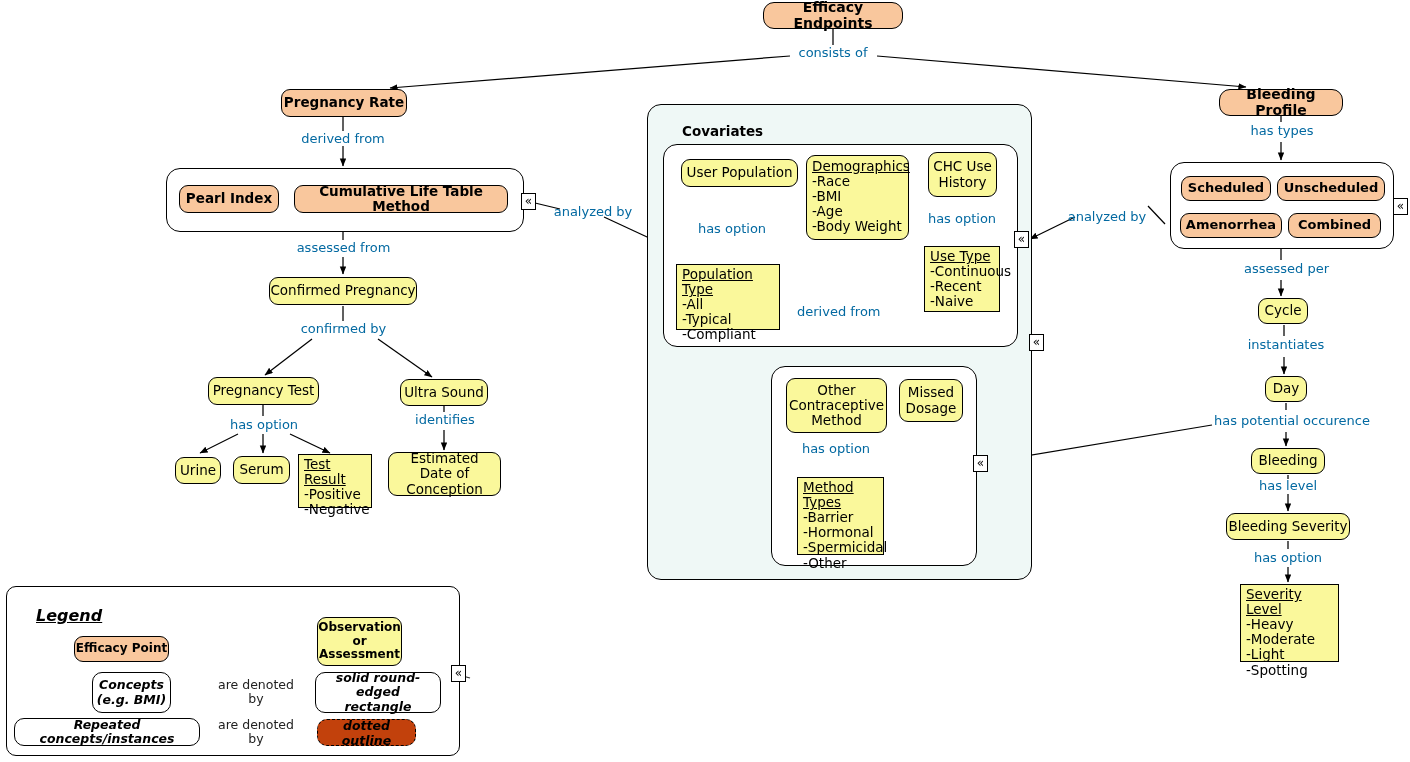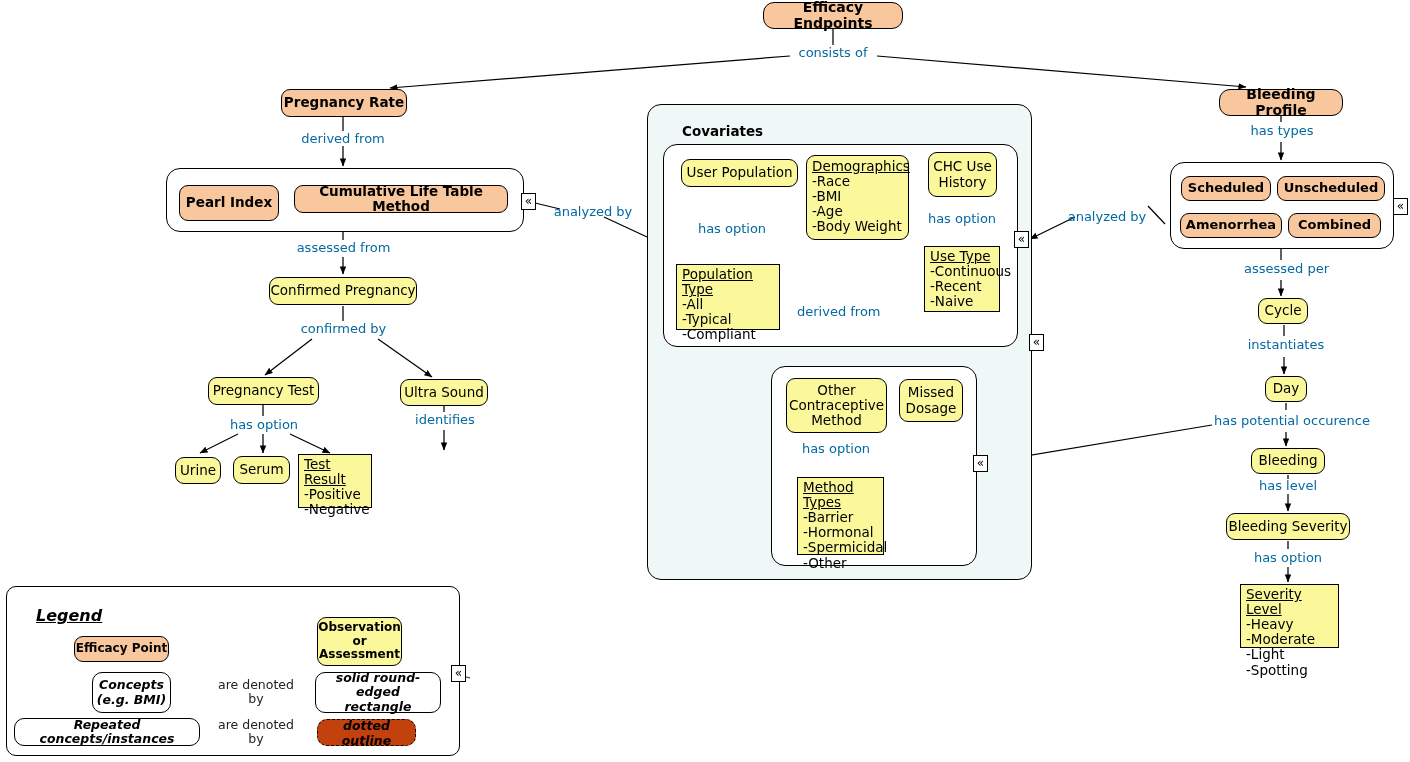--- a/index.html
+++ b/index.html
@@ -134,21 +134,21 @@
     <span>Efficacy Endpoints</span>
   </div>
   <div class="elabel" style="left:793px;top:46px;width:80px;">consists of</div>
 
   <div class="node efficacy" style="left:281px;top:89px;width:126px;height:28px;">
     <span>Pregnancy Rate</span>
   </div>
   <div class="elabel" style="left:293px;top:132px;width:100px;">derived from</div>
 
   <div class="group" style="left:166px;top:168px;width:358px;height:64px;"></div>
-  <div class="node efficacy" style="left:179px;top:185px;width:100px;height:36px;">
+  <div class="node efficacy" style="left:179px;top:185px;width:100px;height:28px;">
     <span>Pearl Index</span>
   </div>
   <div class="node efficacy" style="left:294px;top:185px;width:214px;height:28px;">
     <span>Cumulative Life Table Method</span>
   </div>
   <div class="marker" style="left:521px;top:193px;">«</div>
   <div class="elabel" style="left:553px;top:205px;width:80px;">analyzed by</div>
 
   <div class="elabel" style="left:291px;top:241px;width:105px;">assessed from</div>
   <div class="node obs" style="left:269px;top:277px;width:148px;height:28px;">
@@ -168,20 +168,23 @@
   <div class="node obs" style="left:175px;top:457px;width:46px;height:27px;">
     <span>Urine</span>
   </div>
   <div class="node obs" style="left:233px;top:456px;width:57px;height:28px;">
     <span>Serum</span>
   </div>
   <div class="node enum" style="left:298px;top:454px;width:74px;height:54px;">
     <span class="hd">Test Result</span>
     <span class="it">-Positive</span>
     <span class="it">-Negative</span>
+  </div>
+  <div class="node obs" style="left:388px;top:452px;width:113px;height:44px;padding:0 4px;">
+    <span>Estimated Date of Conception</span>
   </div>
 
   <div class="lane" style="left:647px;top:104px;width:385px;height:476px;"></div>
   <div class="lane-title" style="left:682px;top:123px;">Covariates</div>
 
   <div class="group" style="left:663px;top:144px;width:355px;height:203px;"></div>
 
   <div class="node obs" style="left:681px;top:159px;width:117px;height:28px;">
     <span>User Population</span>
   </div>
@@ -268,21 +271,21 @@
   </div>
   <div class="elabel" style="left:1212px;top:414px;width:160px;">has potential occurence</div>
   <div class="node obs" style="left:1251px;top:448px;width:74px;height:26px;">
     <span>Bleeding</span>
   </div>
   <div class="elabel" style="left:1250px;top:479px;width:76px;">has level</div>
   <div class="node obs" style="left:1226px;top:513px;width:124px;height:27px;">
     <span>Bleeding Severity</span>
   </div>
   <div class="elabel" style="left:1248px;top:551px;width:80px;">has option</div>
-  <div class="node enum" style="left:1240px;top:584px;width:99px;height:64px;">
+  <div class="node enum" style="left:1240px;top:584px;width:99px;height:78px;">
     <span class="hd">Severity Level</span>
     <span class="it">-Heavy</span>
     <span class="it">-Moderate</span>
     <span class="it">-Light</span>
     <span class="it">-Spotting</span>
   </div>
 
   <div class="legend-box"></div>
   <div class="legend-title">Legend</div>
 

